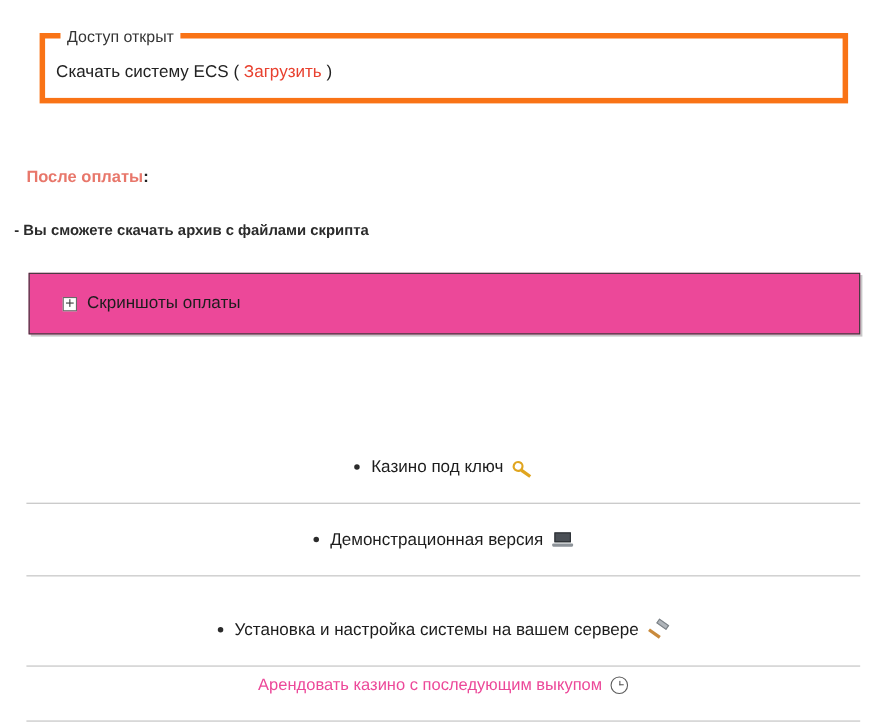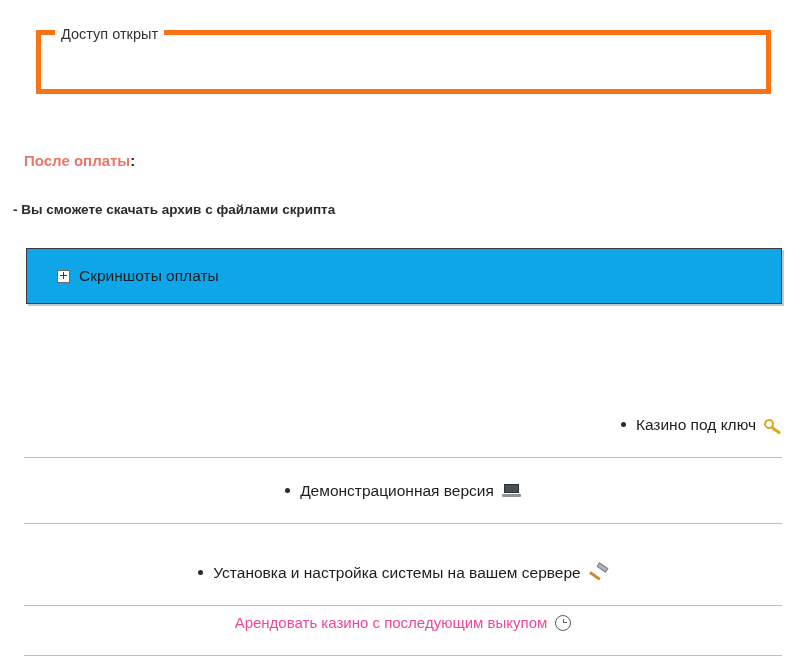--- a/index.html
+++ b/index.html
@@ -87,21 +87,21 @@
   
   .screens-box {
     position: absolute;
     left: 26px;
     top: 248px;
     width: 756px;
     height: 56px;
     border: 1px solid #3a3a3a;
     box-sizing: border-box;
     box-shadow: 2px 2px 0 rgba(0,0,0,0.22);
-    background: #0ea5e9;
+    background: #ec4899;
     display: flex;
     align-items: center;
     cursor: pointer;
   }
   .screens-inner {
     display: flex;
     align-items: center;
     padding-left: 30px;
   }
   .expander {
@@ -162,21 +162,21 @@
     background: #2b2b2b;
     margin-right: 10px;
     flex: 0 0 auto;
   }
   .row-label {
     font-size: 15.5px;
     color: #1d1d1d;
   }
 
   .row-1 { top: 326px; }
-  .row-2 { top: 392px; justify-content: flex-end; }
+  .row-2 { top: 392px; }
   .row-3 { top: 458px; }
   .row-4 { top: 540px; }
   .row-5 { top: 590px; }
 
   .row-5 .row-label {
     color: #ec4899;
     font-weight: normal;
     font-size: 15px;
   }
 
@@ -271,20 +271,26 @@
     width: 4px; height: 1.4px; background: #5c5c5c;
   }
 </style>
 </head>
 <body>
 
 <div class="page">
 
   <div class="access-box">
     <div class="access-legend">Доступ открыт</div>
+    <div class="access-text">
+      <span>Скачать систему ECS</span>
+      <span class="paren">(</span>
+      <a class="dl-link" href="#">Загрузить</a>
+      <span class="paren">)</span>
+    </div>
   </div>
 
   <div class="after-pay">
     <span class="hl">После оплаты</span><span>:</span>
   </div>
 
   <div class="bullet-line">- Вы сможете скачать архив с файлами скрипта</div>
 
   <div class="screens-box">
     <div class="screens-inner">

